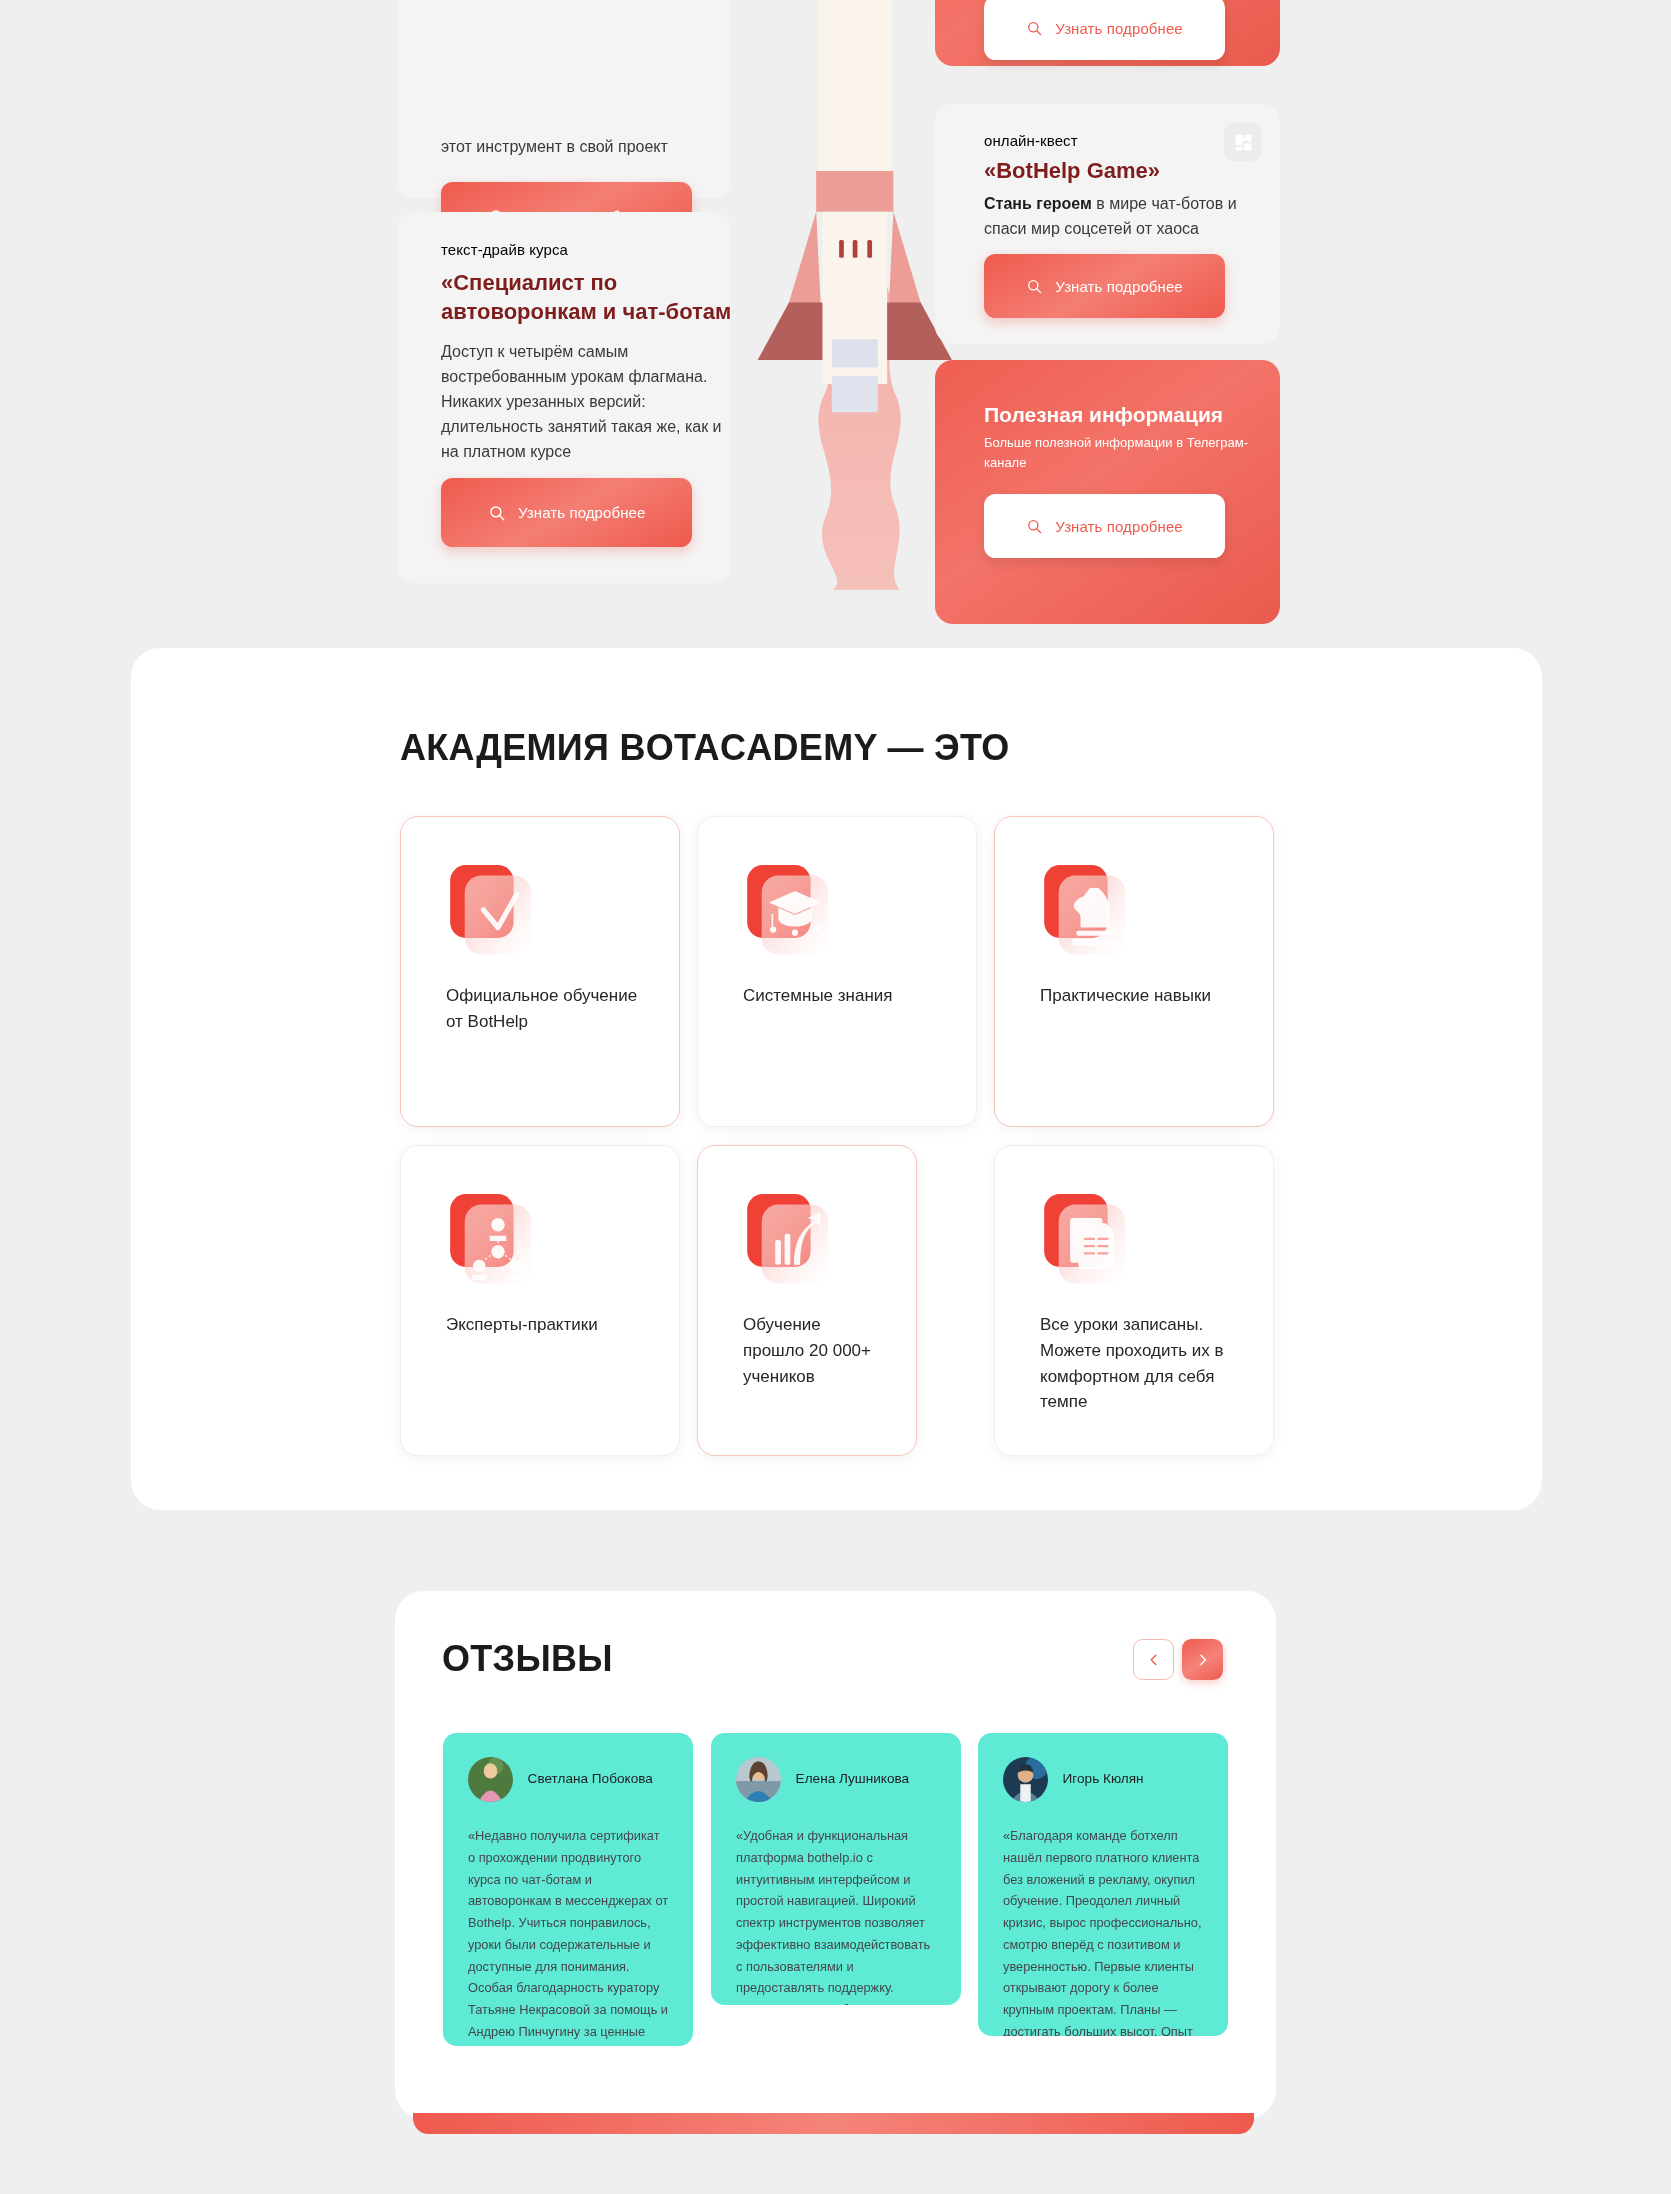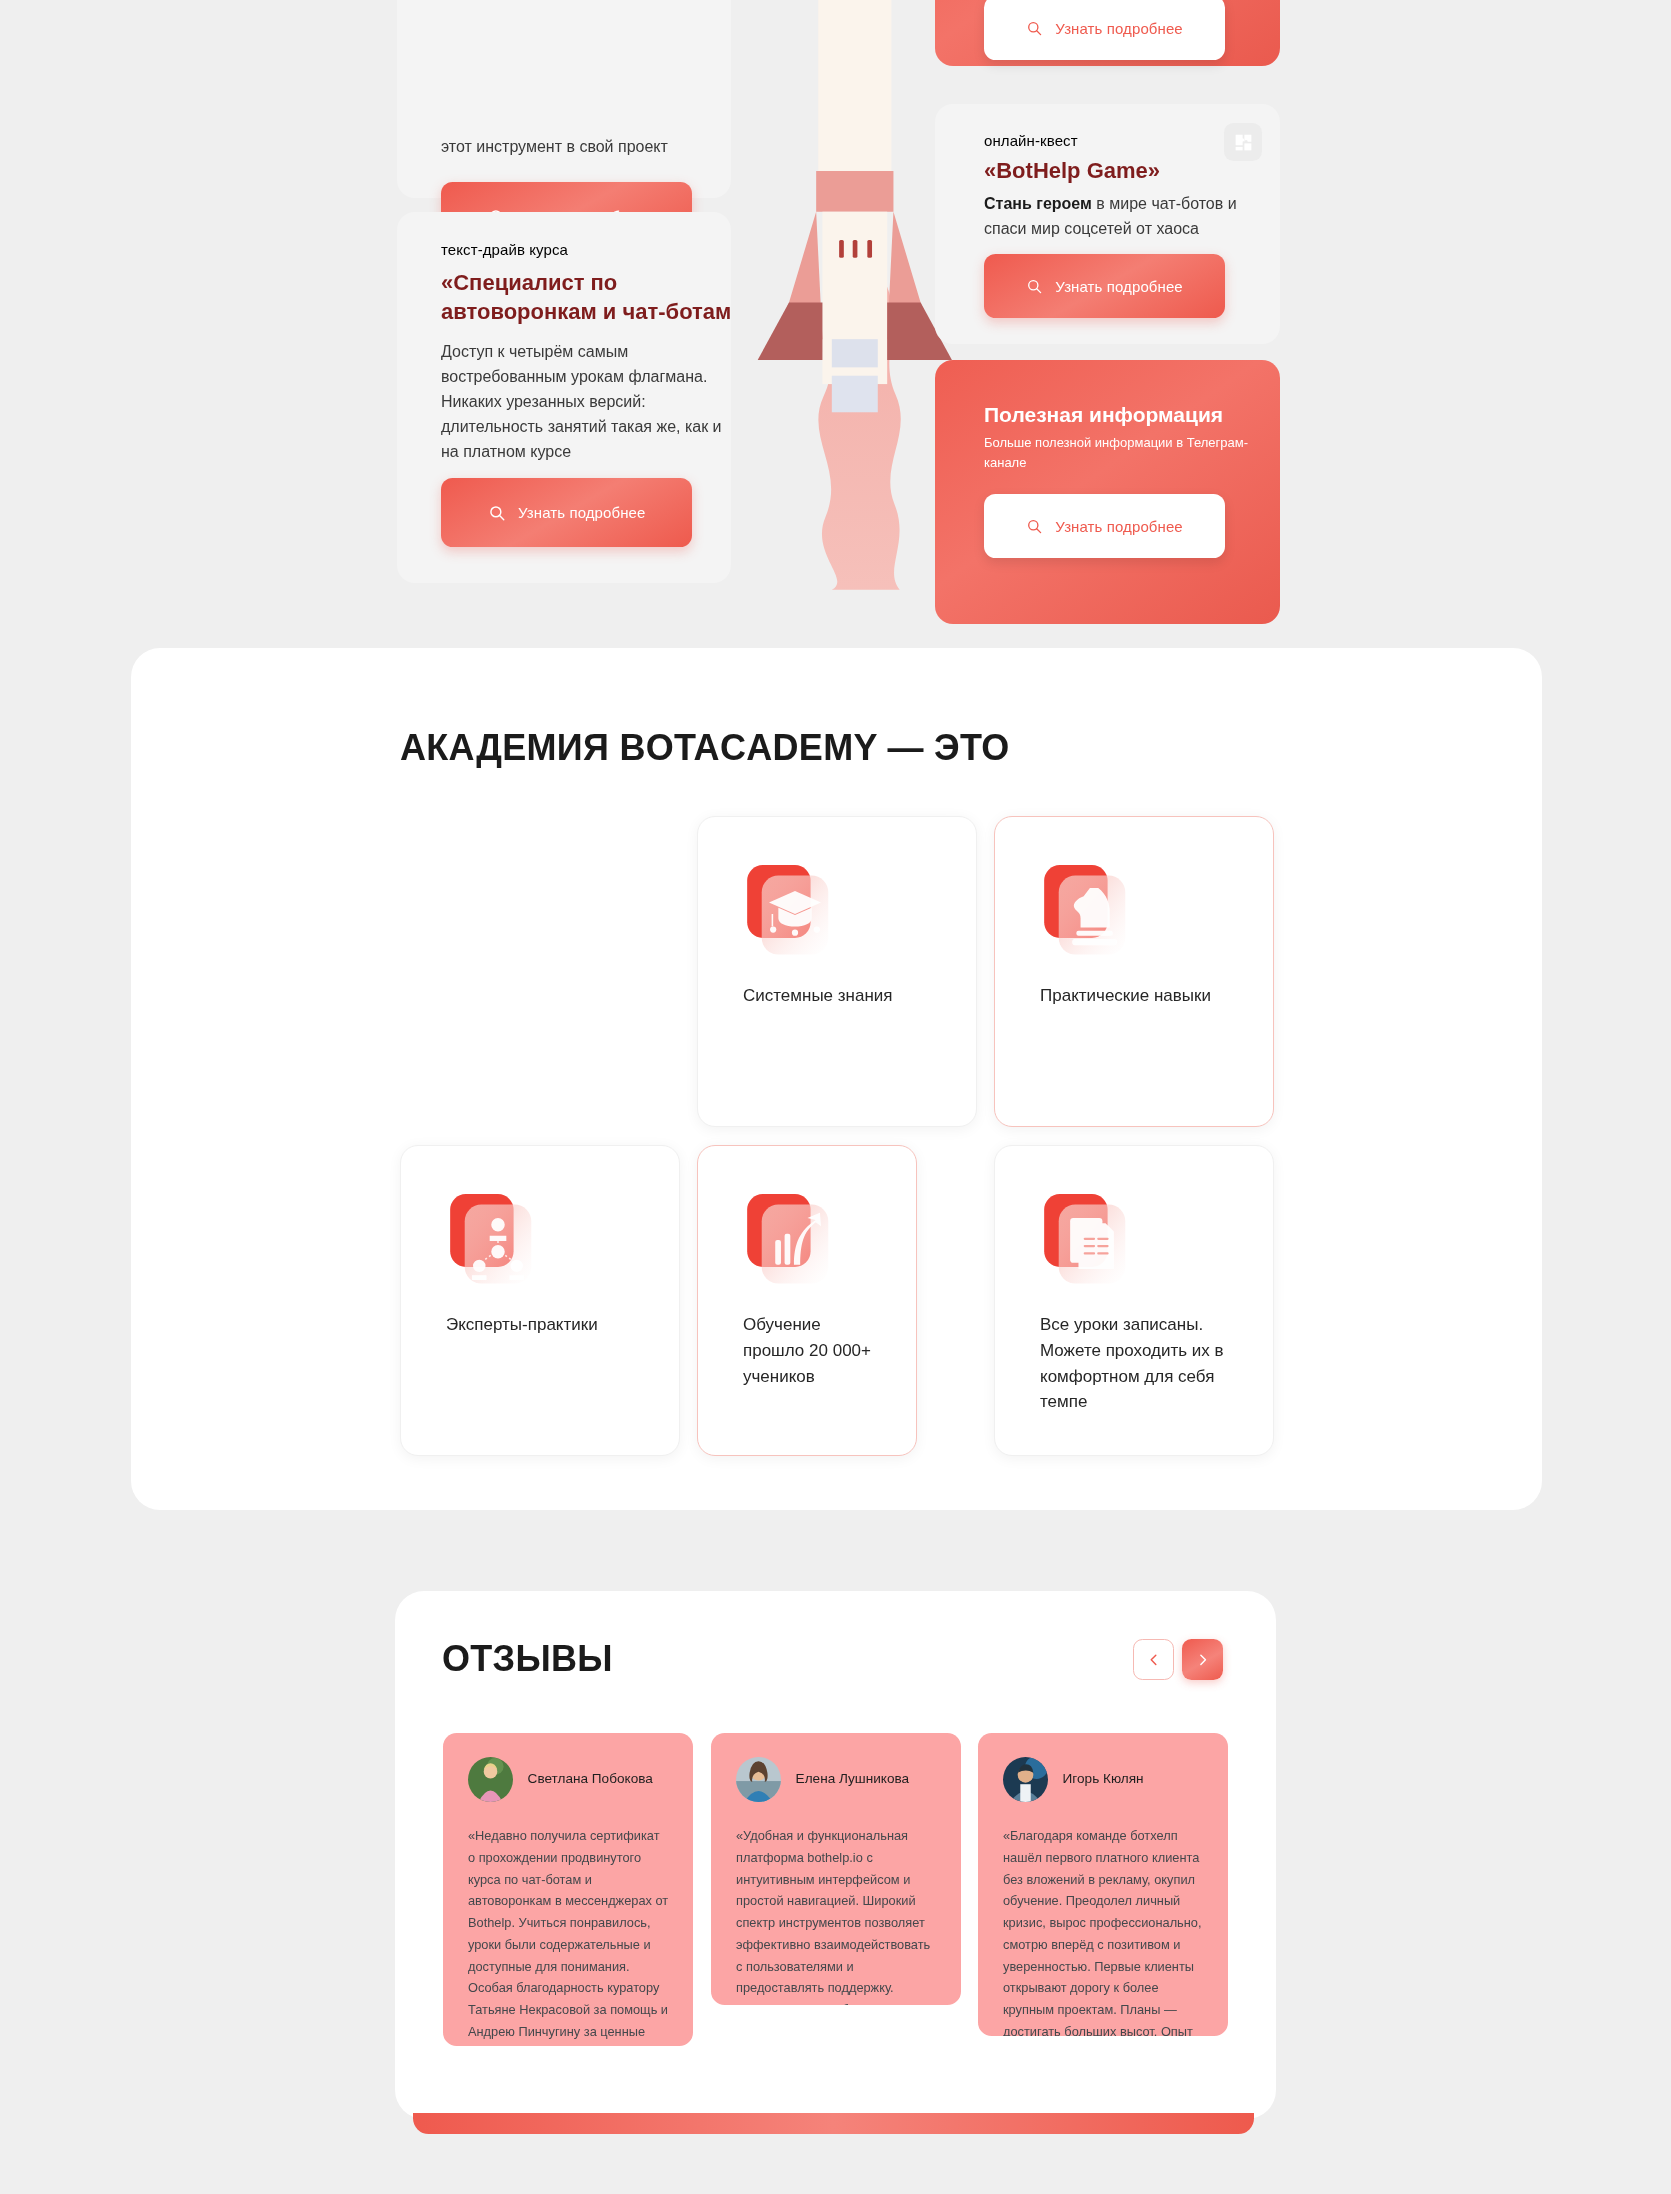--- a/index.html
+++ b/index.html
@@ -62,21 +62,21 @@
   }
   .benefit.hl { border-color: #f7c3bd; }
   .benefit-icon { position: absolute; left: 45px; top: 45px; width: 104px; height: 104px; }
   .benefit-label {
     position: absolute; left: 45px; top: 166px; right: 31px;
     font-size: 17px; color: #262626; line-height: 1.52;
   }
 
   
   .review {
-    position: absolute; background: #fca5a5; border-radius: 13.6px; overflow: hidden;
+    position: absolute; background: #5eead4; border-radius: 13.6px; overflow: hidden;
   }
   .rev-head { position:absolute; left: 25px; top: 24px; display:flex; align-items:center; gap: 14.6px; }
   .avatar { width: 45px; height: 45px; border-radius: 50%; overflow: hidden; flex: none; }
   .rev-name { font-size: 13.6px; color: #1f1f1f; line-height: 1.38; }
   .rev-text {
     position:absolute; left: 25px; right: 23px; top: 92px;
     font-size: 12.8px; color: #44484c; line-height: 1.70;
   }
 
   .nav-btn {
@@ -199,20 +199,34 @@
         </svg>
       <span>Узнать подробнее</span>
     </div>
   </div>
 
   <div class="section-white" style="left:131px; top:648px; width:1411px; height:862px;">
   </div>
 
   <h2 class="section-heading" style="left:400px; top:727px;">АКАДЕМИЯ BOTACADEMY — ЭТО</h2>
 
+  <div class="benefit hl" style="left:400px; top:816px; width:280px; height:311px;">
+    <svg class="benefit-icon" viewBox="0 0 200 200">
+      <defs>
+          <linearGradient id="bg1" x1="0" y1="0" x2="1" y2="1">
+        <stop offset="0" stop-color="#f6b2ab" stop-opacity=".9"></stop>
+            <stop offset="1" stop-color="#fff" stop-opacity=".25"></stop>
+          </linearGradient>
+        </defs>
+      <rect x="8" y="6" width="122" height="140" rx="30" fill="#ef4136"></rect>
+      <rect x="36" y="26" width="128" height="152" rx="32" fill="url(#bg1)"></rect>
+      <path d="M72 92 L100 126 L136 62" fill="none" stroke="#fff" stroke-width="10" stroke-linecap="round" stroke-linejoin="round" opacity=".92"></path>
+    </svg>
+    <div class="benefit-label">Официальное обучение от BotHelp</div>
+  </div>
 
   <div class="benefit" style="left:697px; top:816px; width:280px; height:311px;">
     <svg class="benefit-icon" viewBox="0 0 200 200">
       <defs>
           <linearGradient id="bg2" x1="0" y1="0" x2="1" y2="1">
         <stop offset="0" stop-color="#f6b2ab" stop-opacity=".9"></stop>
             <stop offset="1" stop-color="#fff" stop-opacity=".25"></stop>
           </linearGradient>
         </defs>
       <rect x="8" y="6" width="122" height="140" rx="30" fill="#ef4136"></rect>

